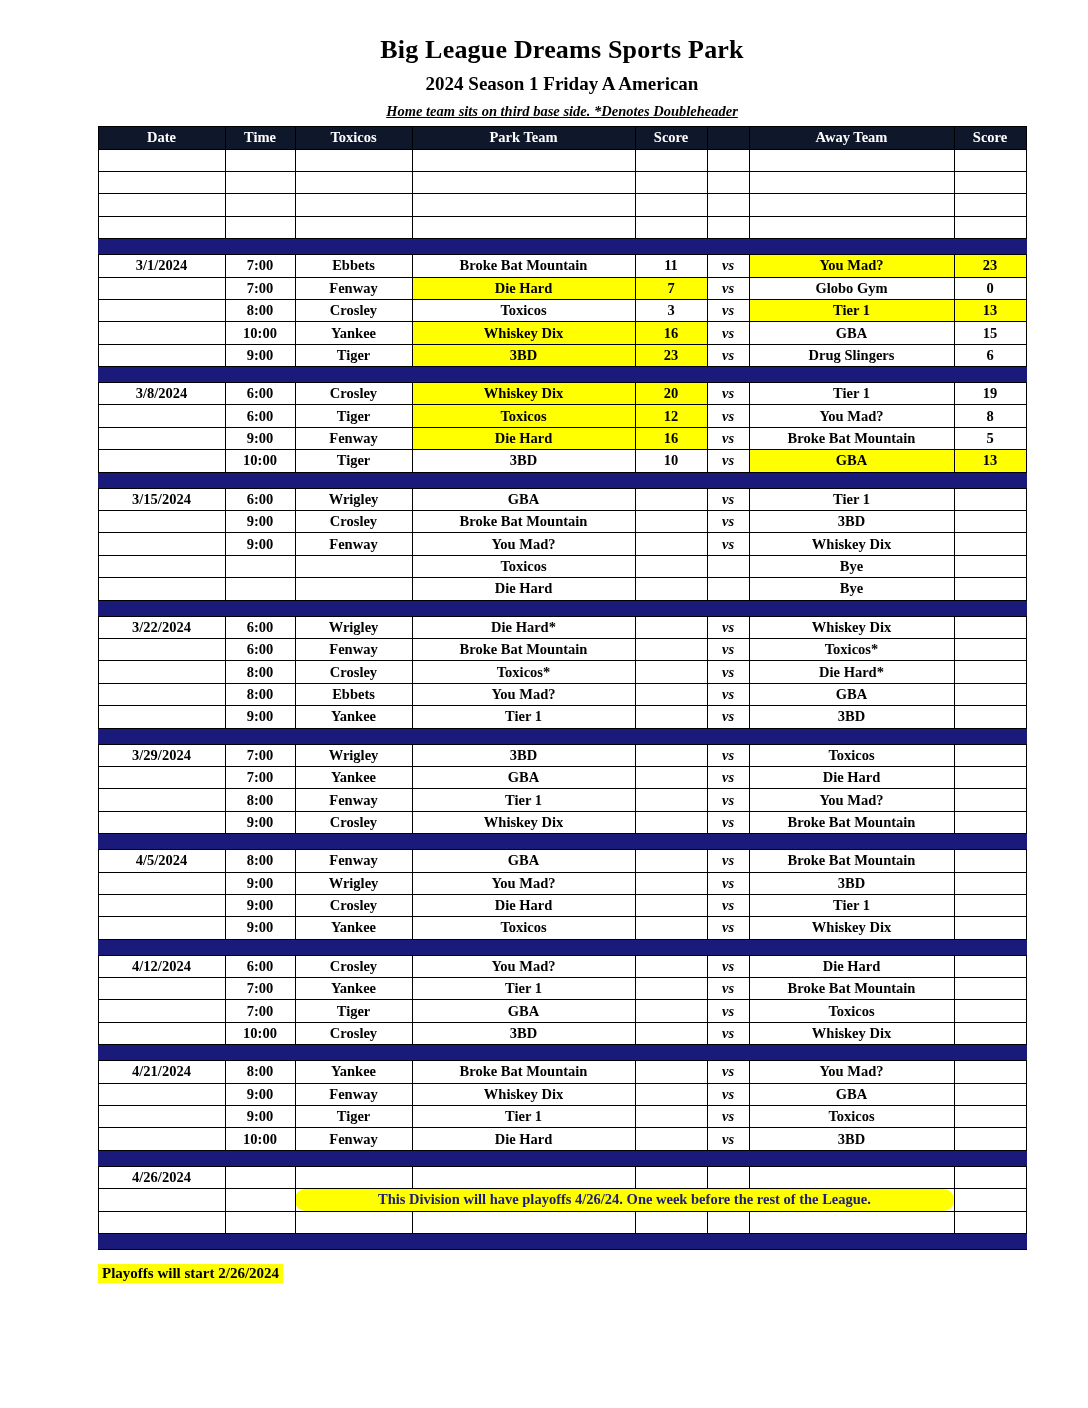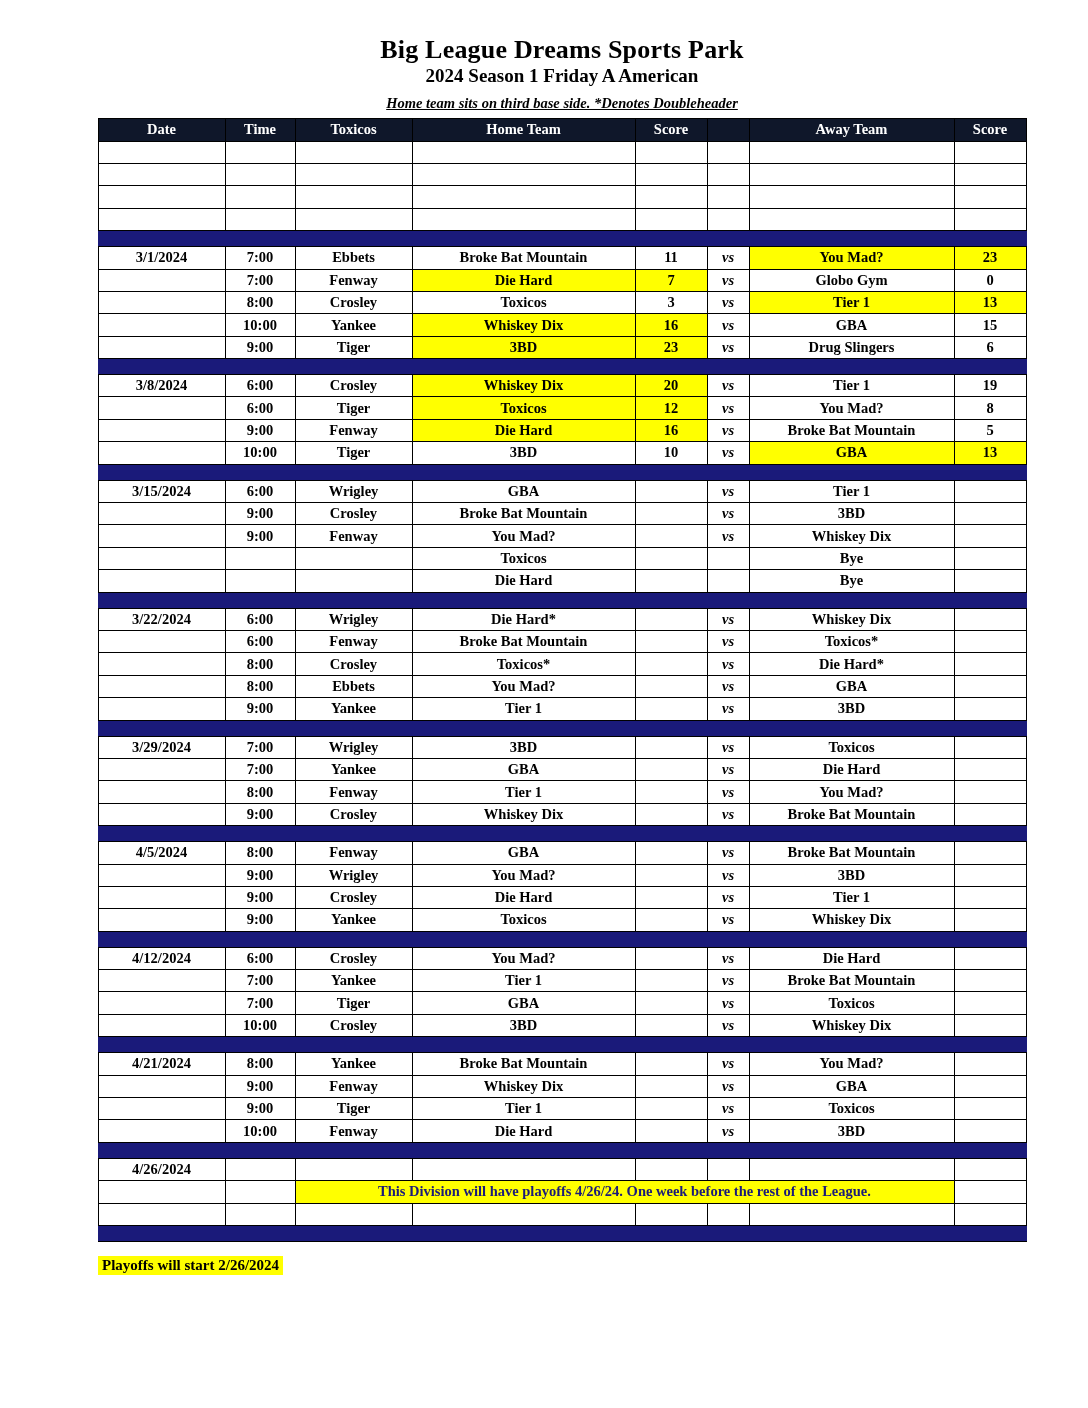--- a/index.html
+++ b/index.html
@@ -24,20 +24,21 @@
     text-align: center;
     font-size: 26px;
     font-weight: bold;
     letter-spacing: 0.2px;
     line-height: 1.2;
   }
   .subtitle {
     text-align: center;
     font-size: 19px;
     font-weight: bold;
+    margin-top: 8px;
   }
   .note {
     text-align: center;
     font-size: 14.5px;
     font-weight: bold;
     font-style: italic;
     margin-top: 8px;
     margin-bottom: 6px;
     text-decoration: underline;
   }
@@ -80,20 +81,21 @@
     height: 15px;
     border-left: 1px solid #1a1a7a;
     border-right: 1px solid #1a1a7a;
   }
   tr.blank td { height: 21.4px; }
   td.playoff-note {
     background: #ffff00;
     font-weight: bold;
     font-size: 15px;
     color: #1a1a7a;
+    border-radius: 10px;
   }
   .footer-note {
     margin: 0 auto;
     width: 928px;
     position: relative;
   }
   .playoff-start {
     display: inline-block;
     background: #ffff00;
     font-weight: bold;
@@ -119,21 +121,21 @@
       <col class="c-hs">
         <col class="c-vs">
         <col class="c-away">
         <col class="c-as">
     </colgroup>
     <thead>
       <tr>
         <th>Date</th>
         <th>Time</th>
         <th>Toxicos</th>
-        <th>Home Team</th>
+        <th>Park Team</th>
         <th>Score</th>
         <th></th>
         <th>Away Team</th>
         <th>Score</th>
       </tr>
     </thead>
     <tbody id="sched-body">
         <tr class="blank">
           <td></td>
           <td></td>

